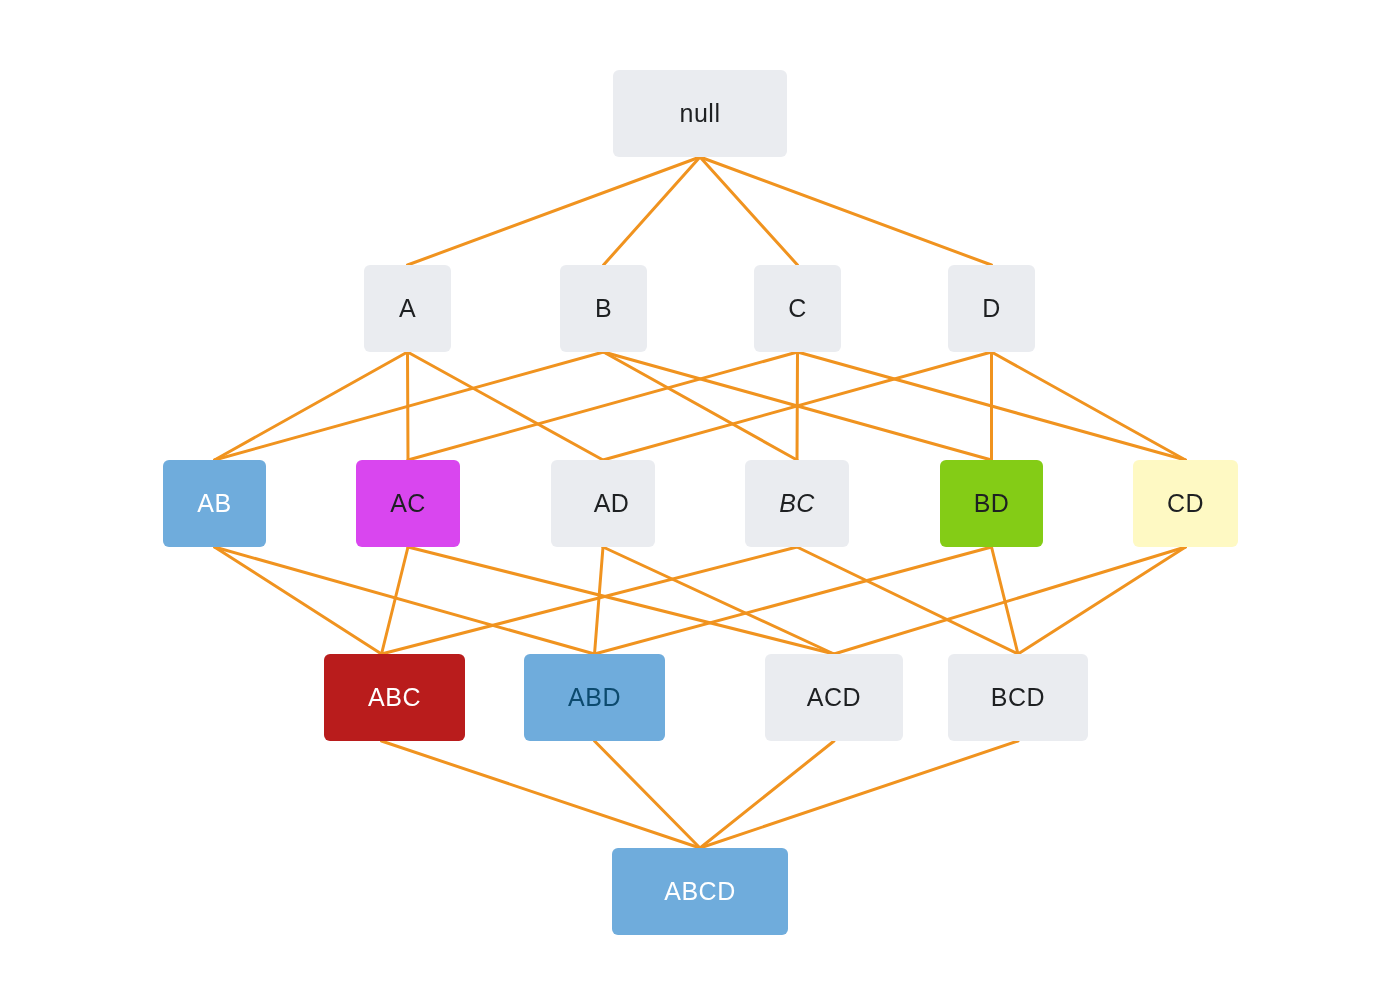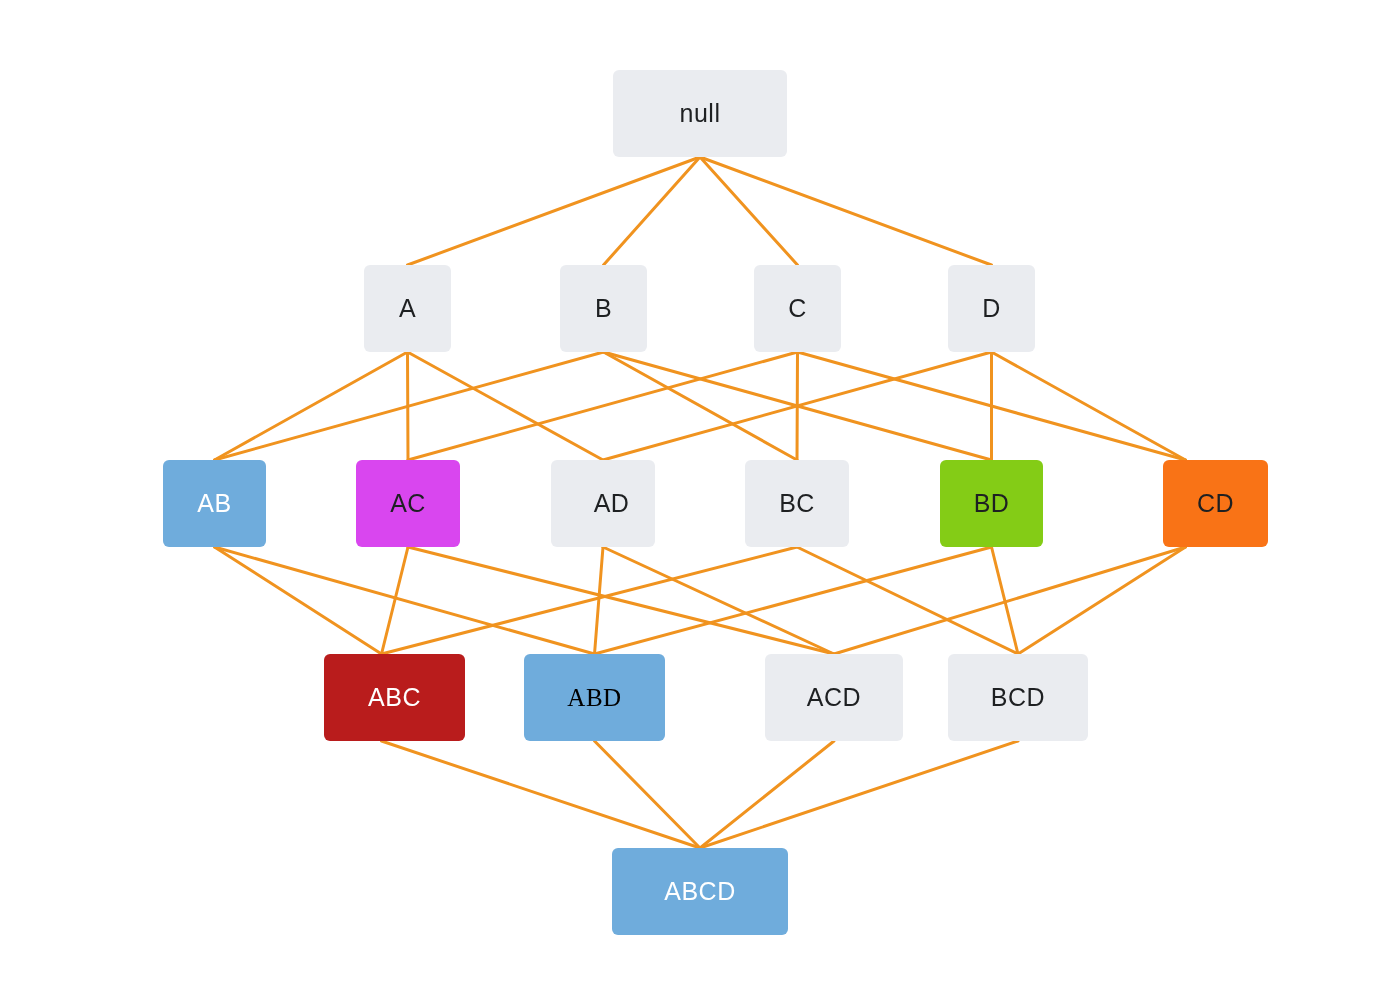--- a/index.html
+++ b/index.html
@@ -76,22 +76,22 @@
     </svg>
   <div id="node-layer">
       <div class="node" style="left: 613px; top: 70px; width: 174px; height: 87px; background: rgb(234, 236, 240); color: rgb(30, 32, 34);">null</div>
       <div class="node" style="left: 364px; top: 265px; width: 87px; height: 87px; background: rgb(234, 236, 240); color: rgb(30, 32, 34);">A</div>
       <div class="node" style="left: 560px; top: 265px; width: 87px; height: 87px; background: rgb(234, 236, 240); color: rgb(30, 32, 34);">B</div>
       <div class="node" style="left: 754px; top: 265px; width: 87px; height: 87px; background: rgb(234, 236, 240); color: rgb(30, 32, 34);">C</div>
       <div class="node" style="left: 948px; top: 265px; width: 87px; height: 87px; background: rgb(234, 236, 240); color: rgb(30, 32, 34);">D</div>
       <div class="node" style="left: 163px; top: 460px; width: 103px; height: 87px; background: rgb(111, 172, 220); color: rgb(255, 255, 255); text-align: center;">AB</div>
       <div class="node" style="left: 356px; top: 460px; width: 104px; height: 87px; background: #d946ef; color: rgb(30, 32, 34);">AC</div>
       <div class="node" style="left: 551px; top: 460px; width: 104px; height: 87px; background: rgb(234, 236, 240); color: rgb(30, 32, 34); padding-left: 17px;">AD</div>
-      <div class="node" style="left: 745px; top: 460px; width: 104px; height: 87px; background: rgb(234, 236, 240); color: rgb(30, 32, 34);">BC</div>
+      <div class="node" style="left: 745px; top: 460px; width: 104px; height: 87px; background: rgb(234, 236, 240); color: rgb(30, 32, 34); font-style: italic;">BC</div>
       <div class="node" style="left: 940px; top: 460px; width: 103px; height: 87px; background: #84cc16; color: rgb(30, 32, 34);">BD</div>
-      <div class="node" style="left: 1133px; top: 460px; width: 105px; height: 87px; background: #f97316; color: rgb(30, 32, 34); margin-left: 30px;">CD</div>
+      <div class="node" style="left: 1133px; top: 460px; width: 105px; height: 87px; background: #fef9c3; color: rgb(30, 32, 34);">CD</div>
       <div class="node" style="left: 324px; top: 654px; width: 141px; height: 87px; background: #b91c1c; color: rgb(255, 255, 255);">ABC</div>
-      <div class="node" style="left: 524px; top: 654px; width: 141px; height: 87px; background: rgb(111, 172, 220); color: #000000; font-family: Liberation Serif, serif;">ABD</div>
+      <div class="node" style="left: 524px; top: 654px; width: 141px; height: 87px; background: rgb(111, 172, 220); color: #0c4a6e;">ABD</div>
       <div class="node" style="left: 765px; top: 654px; width: 138px; height: 87px; background: rgb(234, 236, 240); color: rgb(30, 32, 34);">ACD</div>
       <div class="node" style="left: 948px; top: 654px; width: 140px; height: 87px; background: rgb(234, 236, 240); color: rgb(30, 32, 34);">BCD</div>
       <div class="node" style="left: 612px; top: 848px; width: 176px; height: 87px; background: rgb(111, 172, 220); color: rgb(255, 255, 255);">ABCD</div>
     </div>
 </div>
 
 </body></html>

